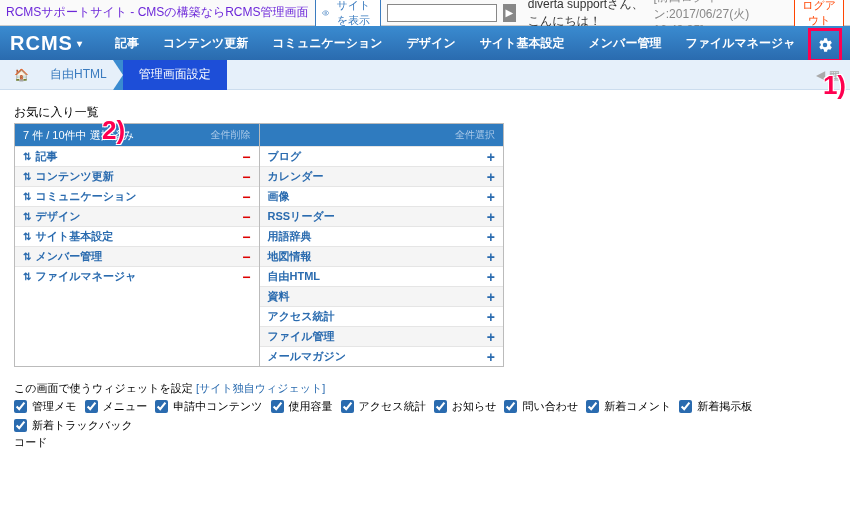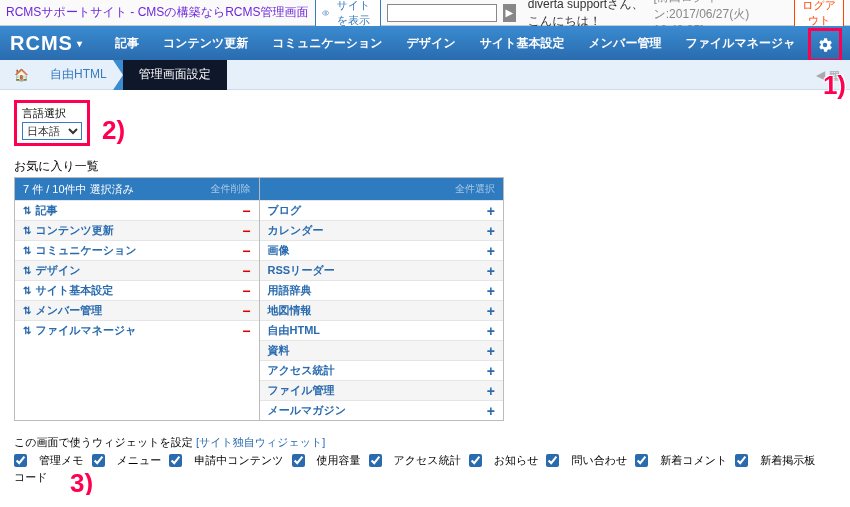--- a/index.html
+++ b/index.html
@@ -18,21 +18,21 @@
 .nav .logo { font-size: 20px; font-weight: bold; letter-spacing: 1px; display: flex; align-items: center; gap: 4px; padding-right: 20px; }
 .nav .logo .caret { font-size: 10px; }
 .nav .items { display: flex; gap: 0; }
 .nav .items a { color: #fff; text-decoration: none; font-size: 12px; font-weight: bold; padding: 0 12px; }
 .nav .gear-wrap { position: absolute; right: 8px; top: 2px; border: 3px solid #ff0050; padding: 1px; background: rgba(255,255,255,0); }
 .nav .gear-btn { width: 26px; height: 26px; display: flex; align-items: center; justify-content: center; color: #fff; background: transparent; border: none; }
 .nav .gear-btn svg { width: 18px; height: 18px; }
 .breadcrumb { background: #e6f0fa; height: 30px; display: flex; align-items: center; padding: 0 10px; gap: 0; border-bottom: 1px solid #cde; position: relative; }
 .breadcrumb .home { color: #3a7bbf; width: 24px; text-align: center; }
 .breadcrumb .bc-item { color: #3a7bbf; padding: 0 16px; position: relative; height: 30px; display: flex; align-items: center; }
-.breadcrumb .bc-item.active { background: #0f172a; color: #fff; }
+.breadcrumb .bc-item.active { background: #1d4ed8; color: #fff; }
 .breadcrumb .bc-item::after { content: ""; position: absolute; right: -10px; top: 0; border-left: 10px solid transparent; border-top: 15px solid transparent; border-bottom: 15px solid transparent; }
 .breadcrumb .bc-item:not(.active)::after { border-left-color: #e6f0fa; }
 .breadcrumb .bc-item.active::before { content: ""; position: absolute; left: -10px; top: 0; border-left: 10px solid #e6f0fa; border-top: 15px solid #3a8bd0; border-bottom: 15px solid #3a8bd0; }
 .breadcrumb .tail { position: absolute; right: 10px; color: #aaa; }
 .content { padding: 10px 14px; }
 .lang-box { border: 3px solid #ff0050; display: inline-block; padding: 3px 5px; margin-bottom: 8px; }
 .lang-label { font-size: 11px; padding-bottom: 1px; }
 .lang-select { border: 1px solid #3a7bbf; color: #333; background: #fff; font-size: 11px; width: 60px; height: 18px; }
 .fav-title { font-size: 12px; margin-top: 4px; margin-bottom: 2px; }
 .fav-tables { display: flex; border: 1px solid #bbb; width: 490px; }
@@ -42,21 +42,21 @@
 .fav-head .action { color: #a8c8e8; font-size: 10px; }
 .fav-row { display: flex; align-items: center; justify-content: space-between; padding: 3px 8px; font-size: 11px; border-top: 1px solid #e5e5e5; height: 20px; }
 .fav-row:nth-child(even) { background: #f5f5f5; }
 .fav-row .name { color: #2a6baf; font-weight: bold; display: flex; align-items: center; gap: 4px; }
 .fav-row .drag { color: #2a6baf; font-size: 10px; }
 .fav-row .minus { color: #d00; font-weight: bold; font-size: 14px; }
 .fav-row .plus { color: #2a6baf; font-weight: bold; font-size: 14px; }
 .widget-section { margin-top: 14px; font-size: 11px; }
 .widget-title .link { color: #2a6baf; }
 .widget-checks { display: flex; flex-wrap: wrap; gap: 4px 8px; margin-top: 3px; align-items: center; }
-.widget-checks label { display: inline-flex; align-items: center; gap: 12px; white-space: nowrap; }
+.widget-checks label { display: inline-flex; align-items: center; gap: 5px; white-space: nowrap; }
 .widget-checks input { width: 13px; height: 13px; accent-color: #2a6baf; }
 .annot { position: absolute; color: #ff0050; font-weight: bold; font-size: 26px; text-shadow: 1px 1px 0 #fff, -1px -1px 0 #fff, 1px -1px 0 #fff, -1px 1px 0 #fff; pointer-events: none; }
 .annot1 { right: 4px; top: 70px; }
 .annot2 { left: 102px; top: 115px; }
 .annot3 { left: 70px; top: 468px; }
 .rel { position: relative; }
 </style>
 </head>
 <body class="rel">
 
@@ -107,26 +107,20 @@
   <span class="bc-item">
     <span>自由HTML</span>
   </span>
   <span class="bc-item active">
     <span>管理画面設定</span>
   </span>
   <span class="tail">◀ ▦</span>
 </div>
 
 <div class="content">
-  <div class="lang-box">
-    <div class="lang-label">言語選択</div>
-    <select class="lang-select">
-      <option>日本語</option>
-    </select>
-  </div>
 
   <div class="fav-title">お気に入り一覧</div>
   <div class="fav-tables">
     <div class="fav-col">
       <div class="fav-head">
         <span>7 件 / 10件中 選択済み</span>
         <a class="action">全件削除</a>
       </div>
       <div id="fav-selected">
           <div class="fav-row">
@@ -291,20 +285,24 @@
           <span>問い合わせ</span>
         </label>
         <label>
           <input type="checkbox" checked="" style="">
           <span>新着コメント</span>
         </label>
         <label>
           <input type="checkbox" checked="" style="">
           <span>新着掲示板</span>
         </label>
+        <label>
+          <input type="checkbox" checked="" style="">
+          <span>新着トラックバック</span>
+        </label>
       </div>
     <div style="font-size:11px;margin-top:2px;">コード</div>
   </div>
 
   
 </div>
 
 <div class="annot annot1">1)</div>
 <div class="annot annot2">2)</div>
 <div class="annot annot3">3)</div>

